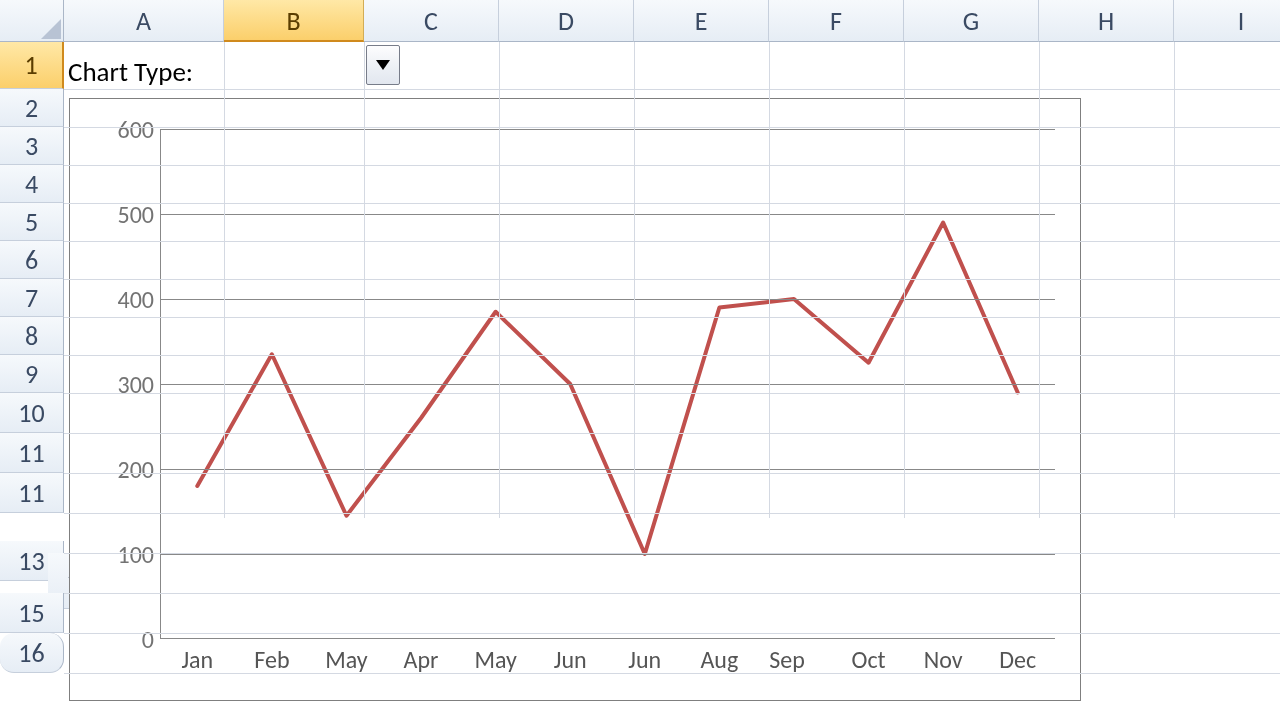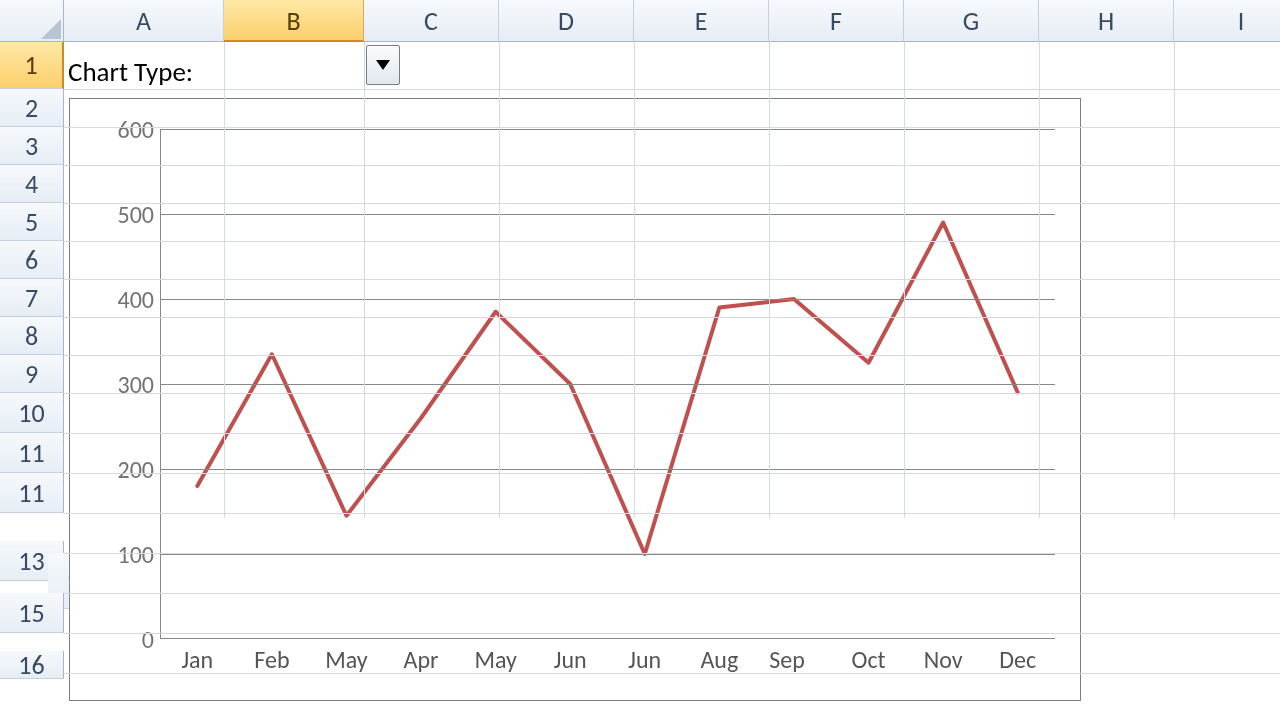--- a/index.html
+++ b/index.html
@@ -148,21 +148,21 @@
       <div class="rowhead" style="top: 241px; height: 38px;">6</div>
       <div class="rowhead" style="top: 279px; height: 38px;">7</div>
       <div class="rowhead" style="top: 317px; height: 38px;">8</div>
       <div class="rowhead" style="top: 355px; height: 38px;">9</div>
       <div class="rowhead" style="top: 393px; height: 40px;">10</div>
       <div class="rowhead" style="top: 433px; height: 40px;">11</div>
       <div class="rowhead" style="top: 473px; height: 40px;">11</div>
       <div class="rowhead" style="top: 513px; height: 40px; margin-top: 28px;">13</div>
       <div class="rowhead" style="top: 553px; height: 56px; margin-left: 48px;">14</div>
       <div class="rowhead" style="top: 593px; height: 40px;">15</div>
-      <div class="rowhead" style="top: 651px; height: 28px;">16</div>
+      <div class="rowhead" style="top: 633px; height: 40px; border-radius: 14px;">16</div>
     </div>
 
   <div class="cells" id="cells">
 
     <div class="cell-label" id="a1label" style="left: 4px; top: 6px; height: 47px;">Chart Type:</div>
 
 
     <div class="dv-btn" id="dvbtn" style="left: 302px; top: 3px;">
       <svg width="14" height="10">
         <polygon points="0,0 14,0 7,10" fill="#000"></polygon>

